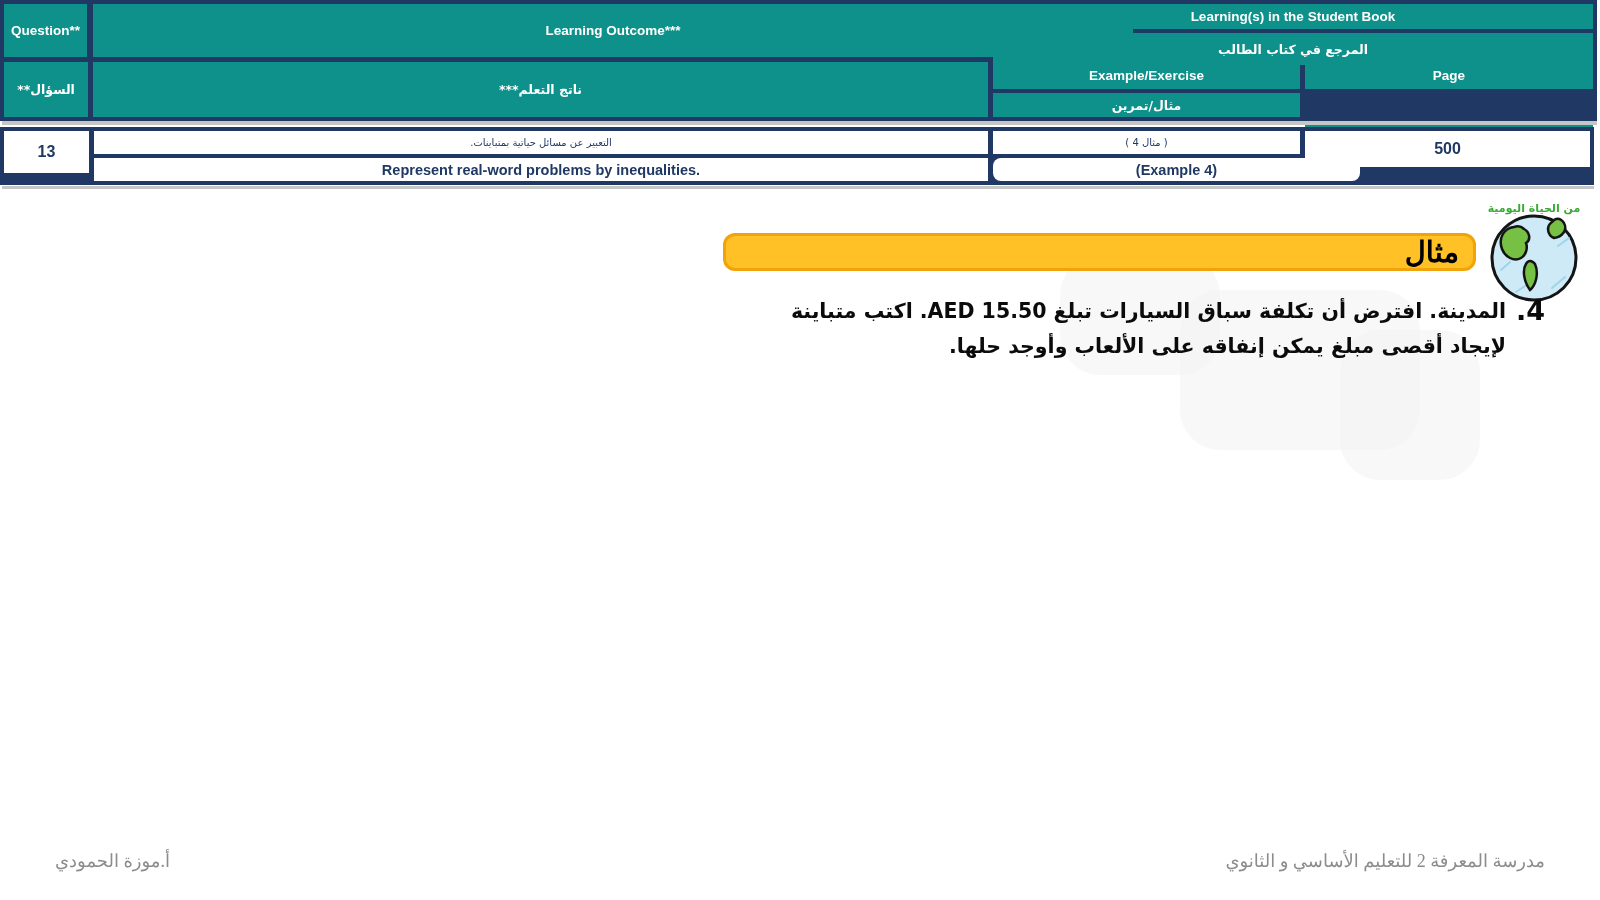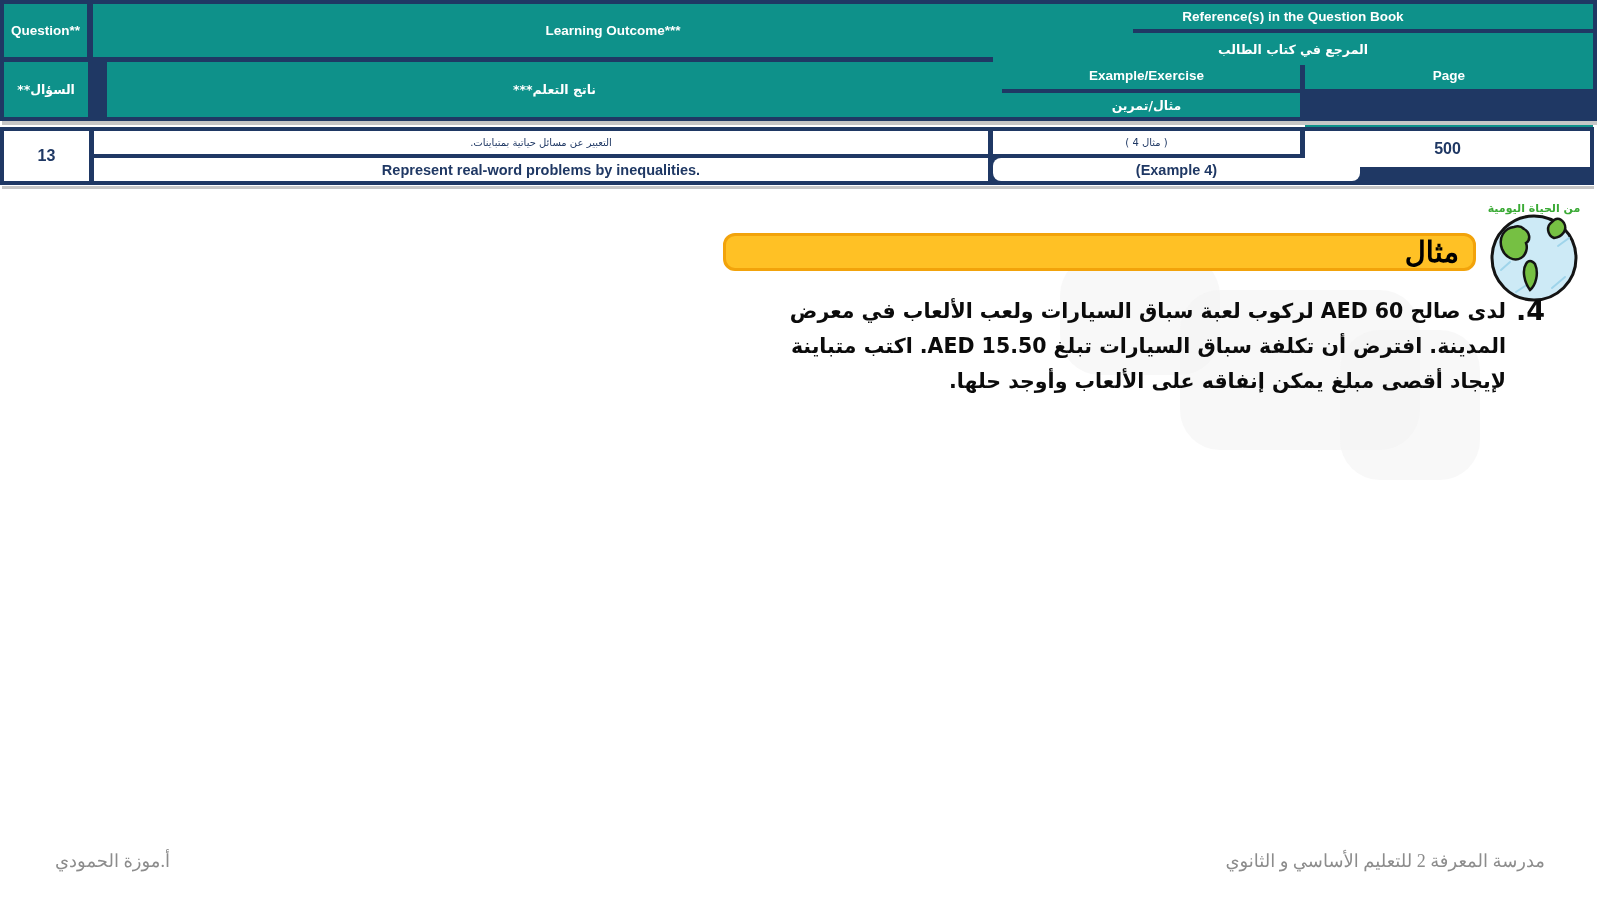--- a/index.html
+++ b/index.html
@@ -70,34 +70,34 @@
     position:absolute;top:850px;color:#8C8C8C;font-size:18px;
     font-family:"Liberation Serif", serif;white-space:nowrap;
   }
 </style>
 </head>
 <body>
 
 <div class="tbl-header">
   <div class="hcell" style="left:4px;top:4px;width:83px;height:53px;">Question**</div>
   <div class="hcell" style="left:93px;top:4px;width:1040px;height:53px;">Learning Outcome***</div>
-  <div class="hcell" style="left:993px;top:4px;width:600px;height:25px;">Reference(s) in the Question Book</div>
+  <div class="hcell" style="left:993px;top:4px;width:600px;height:25px;">Learning(s) in the Student Book</div>
   <div class="hcell ar" dir="rtl" style="left:993px;top:33px;width:600px;height:32px;">المرجع في كتاب الطالب</div>
 
   <div class="hcell ar" dir="rtl" style="left:4px;top:62px;width:84px;height:55px;">السؤال**</div>
-  <div class="hcell ar" dir="rtl" style="left:107px;top:62px;width:895px;height:55px;">ناتج التعلم***</div>
+  <div class="hcell ar" dir="rtl" style="left:93px;top:62px;width:895px;height:55px;">ناتج التعلم***</div>
   <div class="hcell" style="left:993px;top:62px;width:307px;height:27px;">Example/Exercise</div>
   <div class="hcell ar" dir="rtl" style="left:993px;top:93px;width:307px;height:24px;">مثال/تمرين</div>
   <div class="hcell" style="left:1305px;top:62px;width:288px;height:27px;">Page</div>
   <div class="hcell ar" dir="rtl" style="left:1305px;top:93px;width:288px;height:24px;margin-top:31px;">الصفحة</div>
 </div>
 <div class="grayline" style="left:2px;top:121px;width:1595px;height:4px;"></div>
 
 <div class="tbl-data">
-  <div class="dcell big" style="left:4px;top:4px;width:85px;height:50px;">13</div>
+  <div class="dcell big" style="left:4px;top:4px;width:85px;height:42px;">13</div>
   <div class="dcell ar" dir="rtl" style="left:94px;top:4px;width:894px;height:23px;">التعبير عن مسائل حياتية بمتباينات.</div>
   <div class="dcell" style="left:94px;top:31px;width:894px;height:23px;">Represent real-word problems by inequalities.</div>
   <div class="dcell ar" dir="rtl" style="left:993px;top:4px;width:307px;height:23px;">( مثال 4 )</div>
   <div class="dcell" style="left:993px;top:31px;width:367px;height:23px;border-radius:8px;">(Example 4)</div>
   <div class="dcell big" style="left:1305px;top:4px;width:285px;height:36px;">500</div>
 </div>
 <div class="grayline" style="left:2px;top:186px;width:1592px;height:3px;"></div>
 
 <div class="wm" style="left:1060px;top:255px;width:160px;height:120px;"></div>
 <div class="wm" style="left:1180px;top:290px;width:240px;height:160px;"></div>
@@ -128,20 +128,19 @@
 
     <path d="M84,22 C78,26 79,35 86,38 C94,37 100,30 96,23 C92,17 87,18 84,22 Z" fill="#76C043" stroke="#141414" stroke-width="2.5"></path>
 
     <text x="66" y="12" text-anchor="middle" fill="#3AAA35" font-family="DejaVu Sans, sans-serif" font-size="11" font-weight="bold" direction="rtl"><tspan>من الحياة اليومية</tspan></text>
   </svg>
 </div>
 
 <div class="problem">
   <div class="problem-number">4.</div>
   <div class="problem-lines">
-    <div>لدى صالح AED 60 لركوب لعبة سباق السيارات ولعب الألعاب في معرض</div>
     <div>المدينة. افترض أن تكلفة سباق السيارات تبلغ AED 15.50. اكتب متباينة</div>
     <div>لإيجاد أقصى مبلغ يمكن إنفاقه على الألعاب وأوجد حلها.</div>
   </div>
 </div>
 
 <div class="footer-text" dir="rtl" style="left:55px;">أ.موزة الحمودي</div>
 <div class="footer-text" dir="rtl" style="right:55px;">مدرسة المعرفة 2 للتعليم الأساسي و الثانوي</div>
 
 </body></html>

